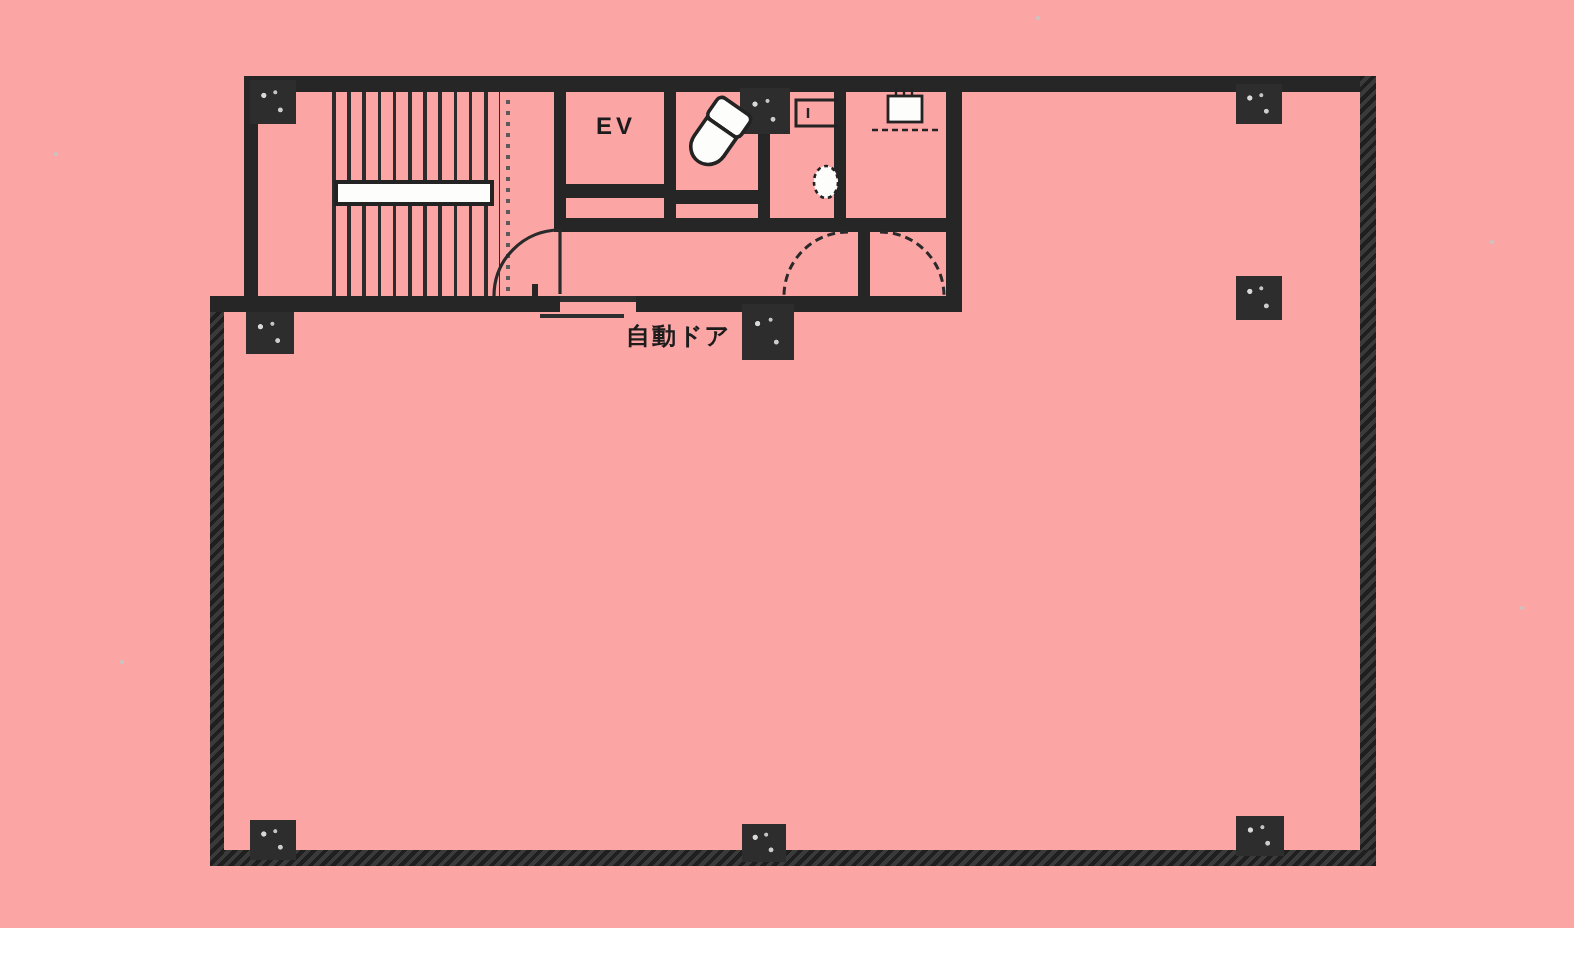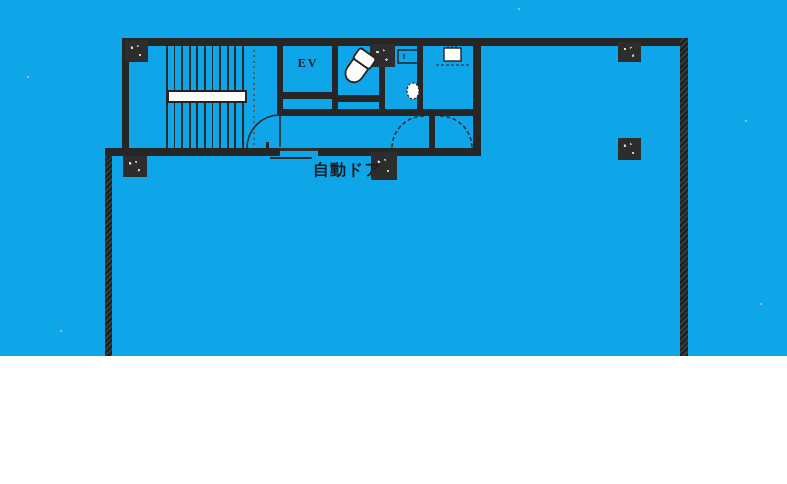--- a/index.html
+++ b/index.html
@@ -1,21 +1,21 @@
 <!DOCTYPE html>
 <html><head>
 <meta charset="utf-8">
 <style>
   html,body{margin:0;padding:0;background:#ffffff;}
   .plan{
     position:relative;
-    width:787px;height:356px;
-    background:#0ea5e9;
+    width:787px;height:464px;
+    background:#fca5a5;
     overflow:hidden;
-    font-family:Liberation Serif, serif;
+    font-family:Liberation Sans, sans-serif;
   }
   .wall{position:absolute;background:#262626;}
   .wall.hatch{
     background:repeating-linear-gradient(135deg,#1f1f1f 0 2px,#3a3a3a 2px 4px);
   }
   .thin{position:absolute;background:#2e2e2e;}
   .pillar{
     position:absolute;background-color:#2d2d2d;
     background-image:
       radial-gradient(circle at 30% 35%, #d8d8d8 1.1px, transparent 1.5px),
@@ -34,21 +34,21 @@
     position:absolute;left:253px;top:50px;width:2px;height:97px;
     background:repeating-linear-gradient(180deg,#5a5a5a 0 2px,transparent 2px 5.5px);
   }
   .label-ev{
     position:absolute;left:283px;top:56px;width:50px;
     text-align:center;font-size:12px;font-weight:bold;
     letter-spacing:2px;color:#1c1c1c;
   }
   .label-autodoor{
     position:absolute;left:313px;top:160px;
-    font-size:16px;font-weight:bold;color:#1c1c1c;letter-spacing:1px;
+    font-size:12px;font-weight:bold;color:#1c1c1c;letter-spacing:1px;
   }
   .speck{position:absolute;width:2px;height:2px;border-radius:50%;background:#c6c6c2;}
   svg.overlay{position:absolute;left:0;top:0;}
 </style>
 </head>
 <body>
 
 <div class="plan">
 
   <div class="wall" style="left:122px;top:38px;width:566px;height:8px;"></div>

